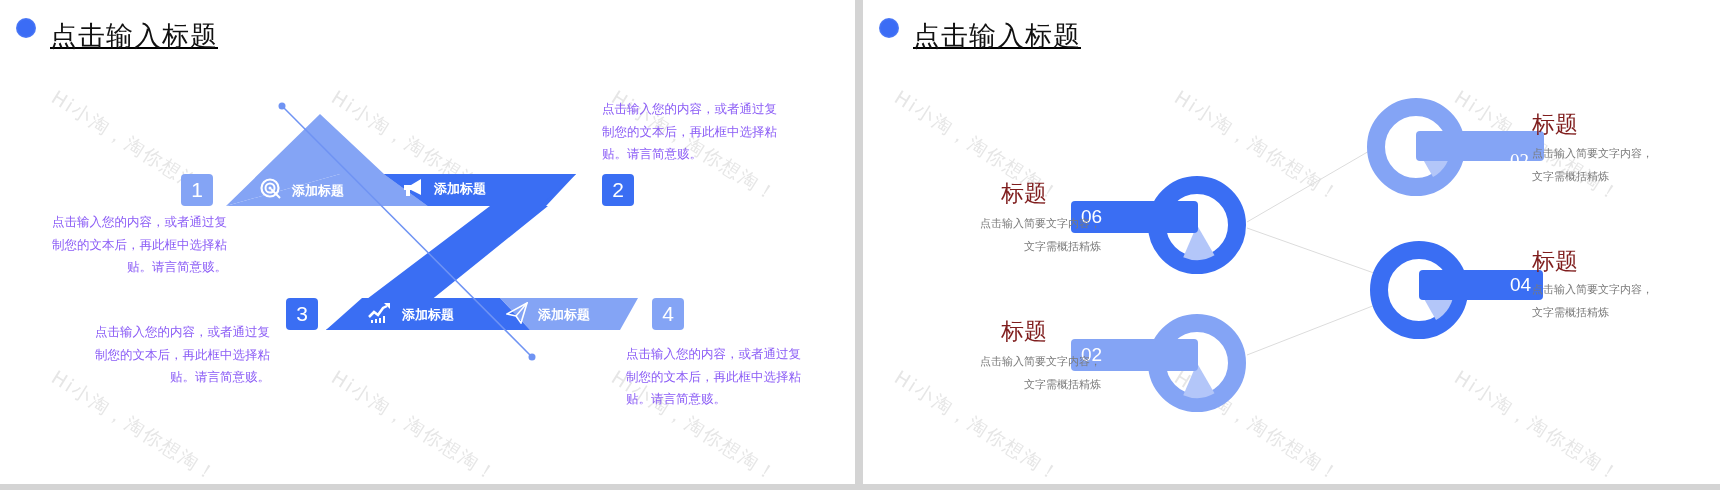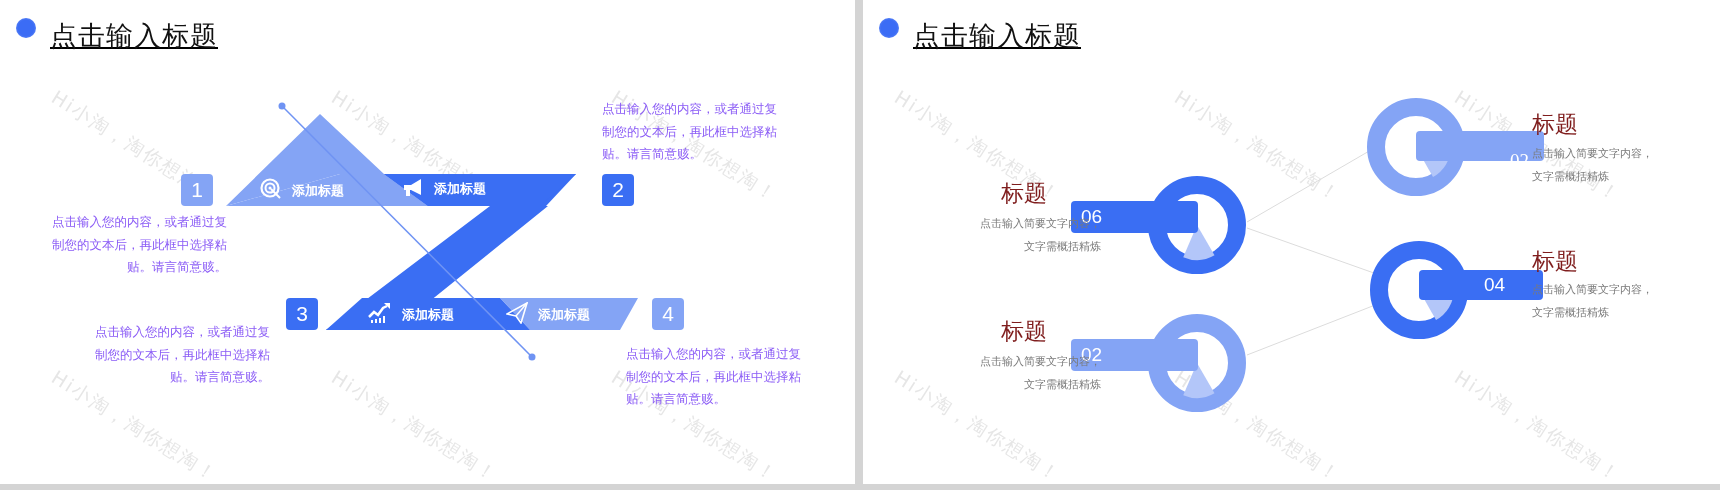--- a/index.html
+++ b/index.html
@@ -147,21 +147,21 @@
     <g data-name="ring-04">
       <circle cx="556" cy="290" r="40" fill="none" stroke="#3a6ef3" stroke-width="18"></circle>
       <path d="M556,290 L591,290 A35,35 0 0 1 573,320 Z" fill="#b3c6f9"></path>
       <rect x="556" y="270" width="124" height="30" rx="4" fill="#3a6ef3"></rect>
     </g>
   </svg>
 
   <div class="tag" style="left:218px;top:202px;" data-name="item-number-01">06</div>
   <div class="tag" style="left:218px;top:340px;" data-name="item-number-03">02</div>
   <div class="tag" style="left:647px;top:146px;font-family:Liberation Serif, serif;" data-name="item-number-02">02</div>
-  <div class="tag" style="left:621px;top:270px;" data-name="item-number-04">04</div>
+  <div class="tag" style="left:647px;top:270px;" data-name="item-number-04">04</div>
 
   <div class="item-title" style="left:138px;top:178px;" data-name="item-01-title">标题</div>
   <div class="item-desc" style="right:764px;top:213px;text-align:right;width:160px;left:auto;" data-name="item-01-description">
     <div data-name="description-line">点击输入简要文字内容，</div>
     <div data-name="description-line">文字需概括精炼</div>
   </div>
 
   <div class="item-title" style="left:138px;top:316px;" data-name="item-03-title">标题</div>
   <div class="item-desc" style="left:-67px;top:351px;text-align:right;width:305px;" data-name="item-03-description">
     <div data-name="description-line">点击输入简要文字内容，</div>

